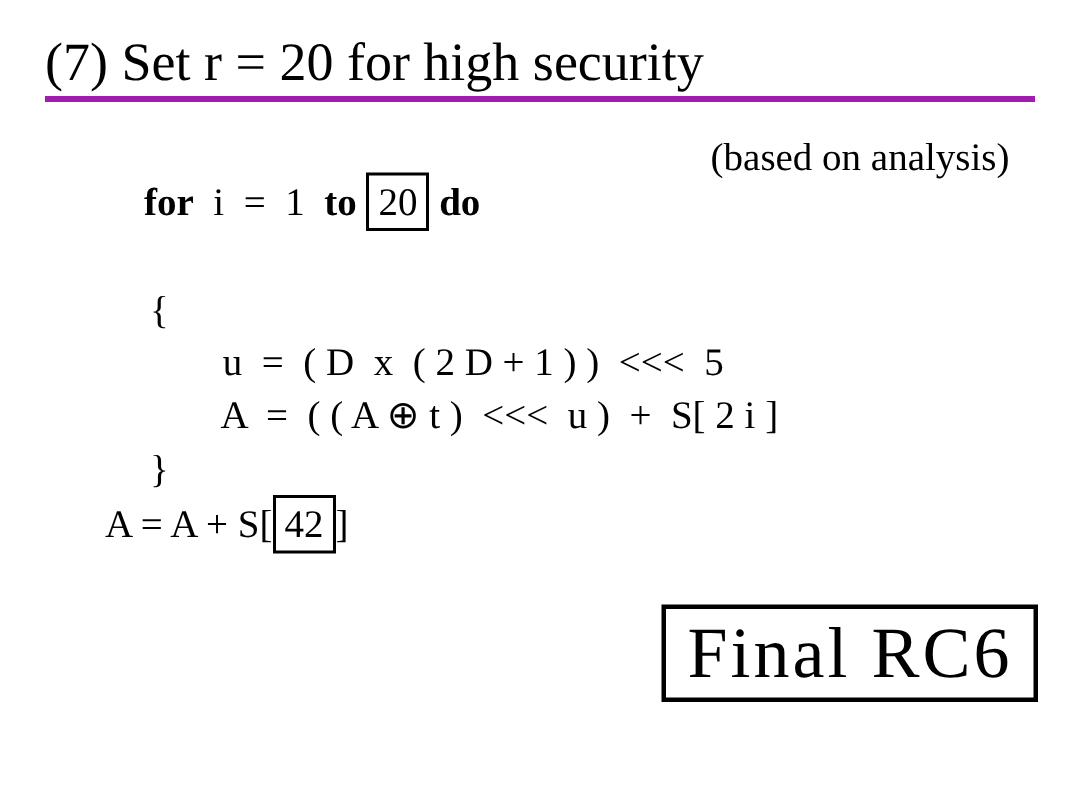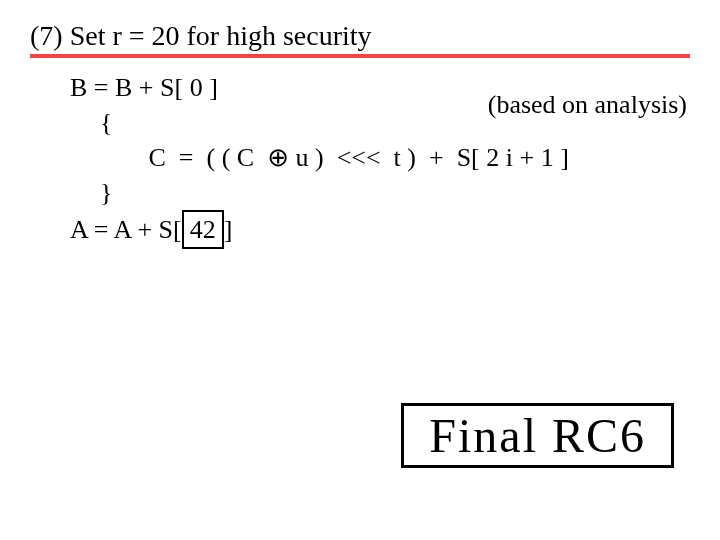--- a/index.html
+++ b/index.html
@@ -6,72 +6,75 @@
     body {
       width: 720px;
       height: 540px;
       background: #fff;
       font-family: "Comic Sans MS", "Comic Sans", cursive;
       color: #000;
       padding: 20px 30px;
       position: relative;
     }
     .title {
-      font-size: 28px;
+      font-size: 36px;
       font-weight: normal;
-      border-bottom: 4px solid #ef4444;
+      border-bottom: 4px solid #a21caf;
       padding-bottom: 2px;
       margin-bottom: 12px;
       letter-spacing: 0px;
     }
     .content {
       font-size: 26px;
       line-height: 1.35;
       padding-left: 40px;
       position: relative;
     }
     .note {
       position: absolute;
-      right: 33px;
+      right: 47px;
       top: 90px;
       font-size: 26px;
     }
     .line { white-space: pre; }
     .boxed {
       border: 2px solid #000;
       padding: 0 6px;
       display: inline-block;
     }
     .bold { font-weight: bold; }
     .indent1 { padding-left: 30px; }
     .indent2 { padding-left: 72px; }
     .oplus {
       display: inline-block;
       position: relative;
       font-family: Arial, sans-serif;
     }
     .final-box {
       position: absolute;
-      right: 46px;
+      right: 28px;
       bottom: 72px;
       border: 3px solid #000;
-      padding: 2px 25px;
+      padding: 2px 14px;
       font-size: 48px;
       letter-spacing: 2px;
     }
   </style>
 </head>
 <body>
 
 <div class="title">(7) Set r = 20 for high security</div>
 
 <div class="note">(based on analysis)</div>
 
 <div class="content">
-  <div class="line">B = B + S[ 0 ]</div>
+  <div class="line">
+    <span class="bold">for</span><span>  i  =  1  </span><span class="bold">to</span> <span class="boxed">20</span> <span class="bold">do</span>
+  </div>
   <div class="line indent1">{</div>
-  <div class="line indent2"><span> C  =  ( ( C  </span><span class="oplus">⊕</span><span> u )  &lt;&lt;&lt;  t )  +  S[ 2 i + 1 ]</span></div>
+  <div class="line indent2"> u  =  ( D  x  ( 2 D + 1 ) )  &lt;&lt;&lt;  5</div>
+  <div class="line indent2"><span> A  =  ( ( A </span><span class="oplus">⊕</span><span> t )  &lt;&lt;&lt;  u )  +  S[ 2 i ]</span></div>
   <div class="line indent1">}</div>
   <div class="line"><span>A = A + S[</span><span class="boxed">42</span><span>]</span></div>
 
 </div>
 
 <div class="final-box">Final RC6</div>
 
 </body></html>

